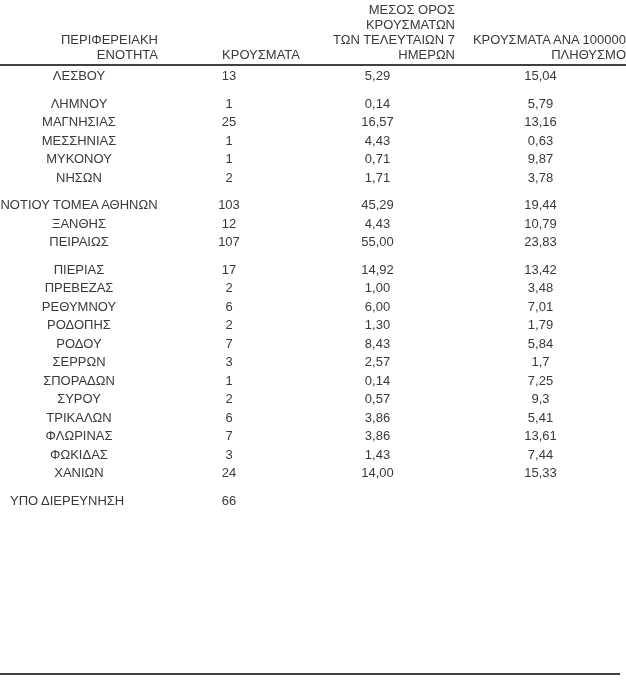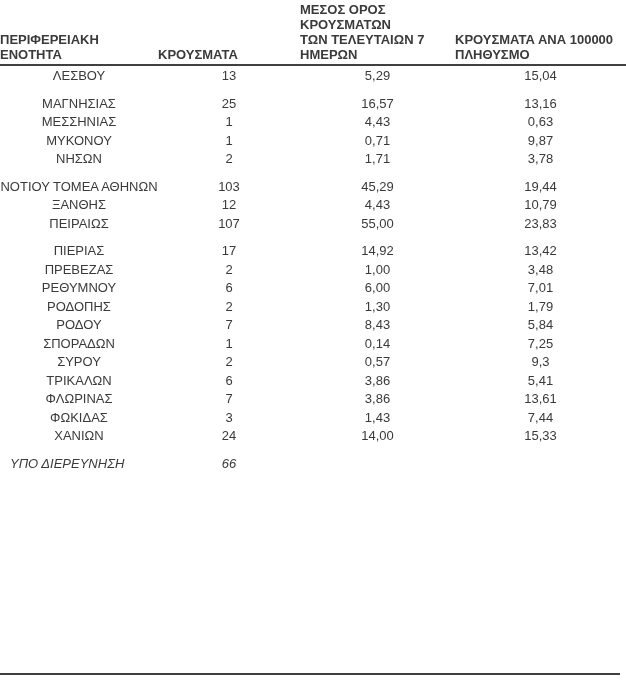--- a/index.html
+++ b/index.html
@@ -20,24 +20,24 @@
     border-collapse: collapse;
     table-layout: fixed;
     width: 626px;
     margin: 0;
   }
   col.c1 { width: 158px; }
   col.c2 { width: 142px; }
   col.c3 { width: 155px; }
   col.c4 { width: 171px; }
   thead th {
-    font-weight: bold;
+    font-weight: normal;
     font-size: 13px;
     line-height: 15px;
-    text-align: left;
+    text-align: right;
     vertical-align: bottom;
     padding: 2px 0 2px 0;
     white-space: pre-line;
     border-bottom: 2px solid #404040;
   }
   tbody td {
     font-size: 13px;
     height: 18.5px;
     line-height: 18.5px;
     text-align: center;
@@ -46,21 +46,20 @@
     overflow: hidden;
   }
   tbody tr.spacer td {
     height: 9px;
     line-height: 9px;
   }
   tbody tr.first-after-header td {
     padding-top: 1px;
   }
   tbody tr.italic td {
-    font-style: italic;
   }
   tbody tr.left td:first-child {
     text-align: left;
     padding-left: 10px;
   }
   .bottom-rule {
     position: absolute;
     left: 0;
     top: 673px;
     width: 620px;
@@ -95,20 +94,26 @@
         <tr class="first-after-header">
           <td>ΛΕΣΒΟΥ</td>
           <td>13</td>
           <td>5,29</td>
           <td>15,04</td>
         </tr>
         <tr class="spacer">
           <td colspan="4"></td>
         </tr>
         <tr>
+          <td>ΛΗΜΝΟΥ</td>
+          <td>1</td>
+          <td>0,14</td>
+          <td>5,79</td>
+        </tr>
+        <tr>
           <td>ΜΑΓΝΗΣΙΑΣ</td>
           <td>25</td>
           <td>16,57</td>
           <td>13,16</td>
         </tr>
         <tr>
           <td>ΜΕΣΣΗΝΙΑΣ</td>
           <td>1</td>
           <td>4,43</td>
           <td>0,63</td>
@@ -171,20 +176,26 @@
           <td>ΡΟΔΟΠΗΣ</td>
           <td>2</td>
           <td>1,30</td>
           <td>1,79</td>
         </tr>
         <tr>
           <td>ΡΟΔΟΥ</td>
           <td>7</td>
           <td>8,43</td>
           <td>5,84</td>
+        </tr>
+        <tr>
+          <td>ΣΕΡΡΩΝ</td>
+          <td>3</td>
+          <td>2,57</td>
+          <td>1,7</td>
         </tr>
         <tr>
           <td>ΣΠΟΡΑΔΩΝ</td>
           <td>1</td>
           <td>0,14</td>
           <td>7,25</td>
         </tr>
         <tr>
           <td>ΣΥΡΟΥ</td>
           <td>2</td>

